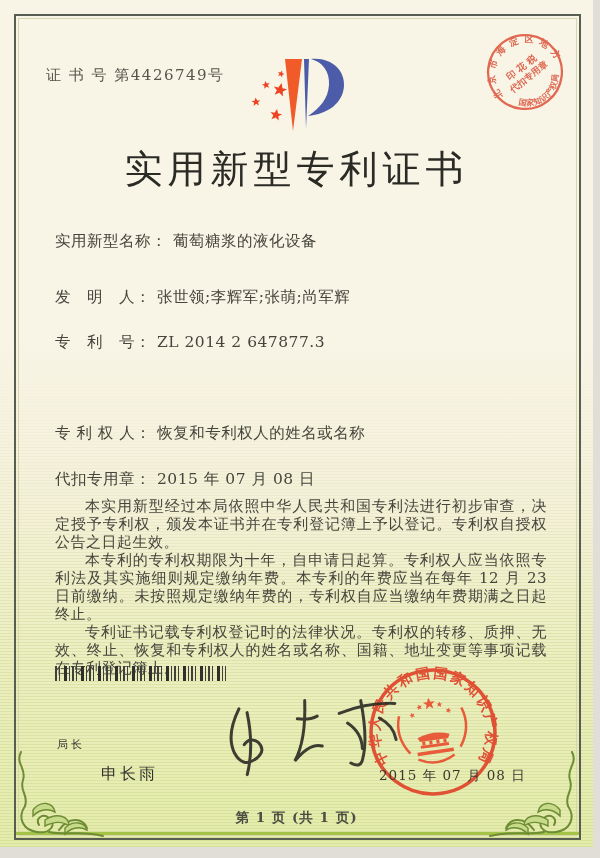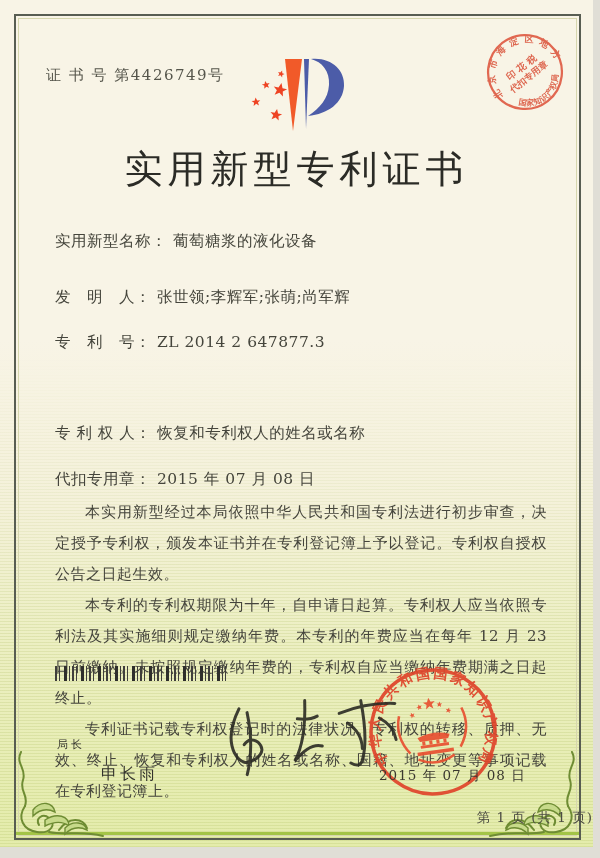--- a/index.html
+++ b/index.html
@@ -28,21 +28,21 @@
   .cert-no { position:absolute; left:46px; top:66px; font-size:15px; color:#55554b; letter-spacing:1.5px; white-space:nowrap; }
 
   .logo { position:absolute; left:240px; top:52px; width:115px; height:92px; }
 
   .title { position:absolute; left:0; top:144px; width:593px; margin:0; text-align:center;
            font-size:38px; font-weight:400; letter-spacing:5px; color:#2b2b26; }
 
   .field-row { position:absolute; left:55px; font-size:15.5px; color:#45453c; white-space:nowrap; letter-spacing:0.5px; }
   .field-row .lbl { margin-right:6px; }
 
-  .body-text { position:absolute; left:55px; top:497px; width:492px; font-size:15px; line-height:31px;
+  .body-text { position:absolute; left:55px; top:497px; width:492px; font-size:15px; line-height:18px;
                text-align:justify; color:#45453c; }
   .body-text p { margin:0; text-indent:2em; letter-spacing:0.5px; }
 
   .barcode { position:absolute; left:55px; top:666px; width:171px; height:15px;
     background:repeating-linear-gradient(90deg,
       #403f3c 0px,#403f3c 2px, transparent 2px,transparent 4px,
       #403f3c 4px,#403f3c 5px, transparent 5px,transparent 9px,
       #2f2f2c 9px,#2f2f2c 12px, transparent 12px,transparent 14px,
       #403f3c 14px,#403f3c 15px, transparent 15px,transparent 17px);
   }
@@ -57,22 +57,22 @@
   .seal-date { position:absolute; left:379px; top:767px; font-size:13.5px; color:#3a382f;
                letter-spacing:1px; white-space:nowrap; z-index:5; }
 
   .tax-seal { position:absolute; left:480px; top:27px; width:90px; height:90px;
               transform:rotate(-38deg); opacity:0.85; }
 
   .corner { position:absolute; top:750px; width:92px; height:90px; }
   .corner.left { left:15px; }
   .corner.right { left:486px; transform:scaleX(-1); }
 
-  .footer { position:absolute; left:0; top:809px; width:593px; text-align:right;
-            font-size:13.5px; color:#4c4c42; letter-spacing:1px; }
+  .footer { position:absolute; left:0; top:809px; width:593px; text-align:center;
+            font-size:13.5px; color:#4c4c42; letter-spacing:1px;font-weight:bold; }
 </style>
 </head>
 <body>
 
 <div class="paper">
 
   <div class="pattern"></div>
   <div class="frame-outer"></div>
   <div class="frame-inner"></div>
   <div class="frame-bottom-accent"></div>

